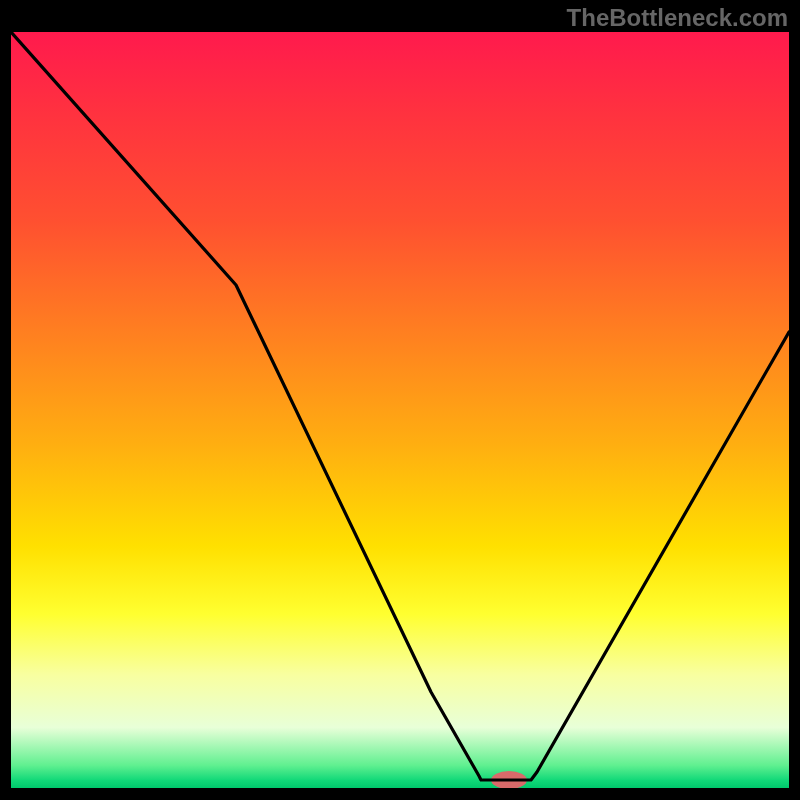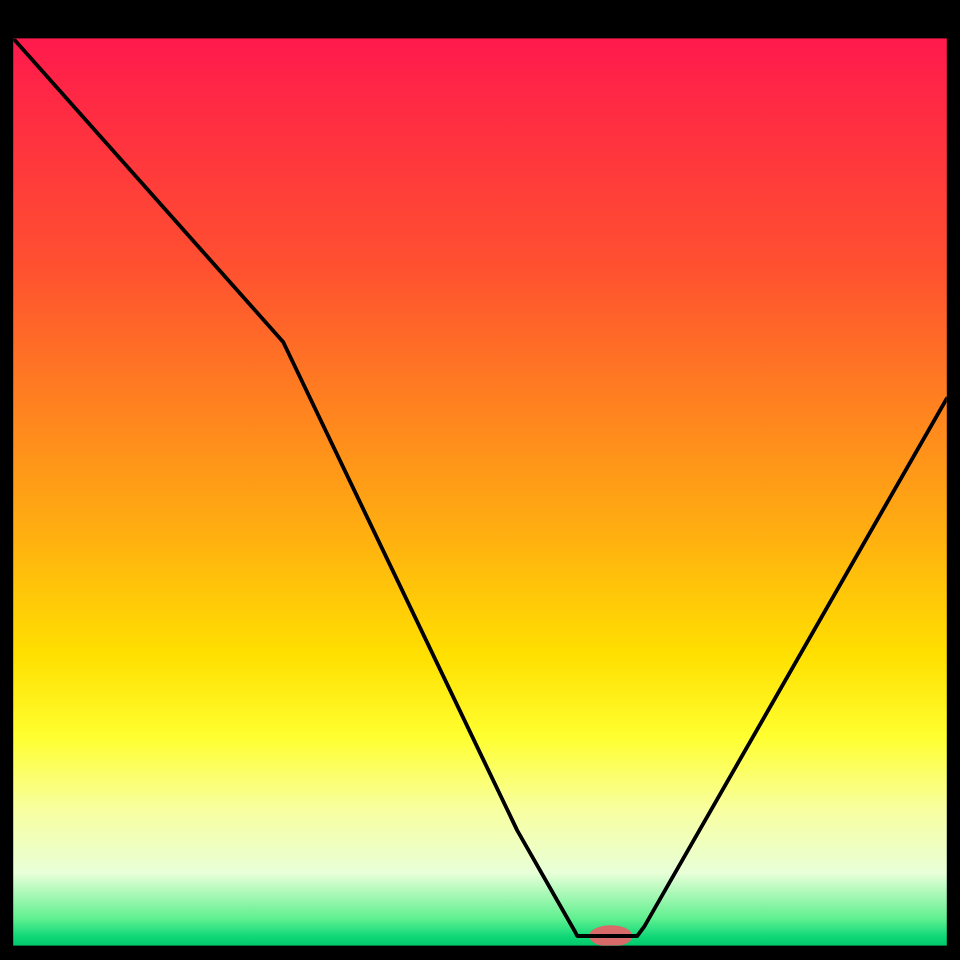--- a/index.html
+++ b/index.html
@@ -56,20 +56,21 @@
     left: 0;
     top: 0;
     width: 100%;
     height: 100%;
   }
 </style>
 </head>
 <body>
 
 <div class="frame">
+  <div class="watermark">TheBottleneck.com</div>
 
   <div class="plot-area">
     <svg class="plot-svg" viewBox="0 0 778 756" preserveAspectRatio="none">
       <ellipse id="marker" fill="#d86a6a" cx="498" cy="748" rx="18" ry="9"></ellipse>
       <path id="curve" fill="none" stroke="#000" stroke-width="3.2" stroke-linecap="round" stroke-linejoin="round" d="M0 0 L225 253 L420 660 L468 744 L470 748 L520 748 L526 740 L778 300"></path>
     </svg>
   </div>
 </div>
 
 </body></html>

